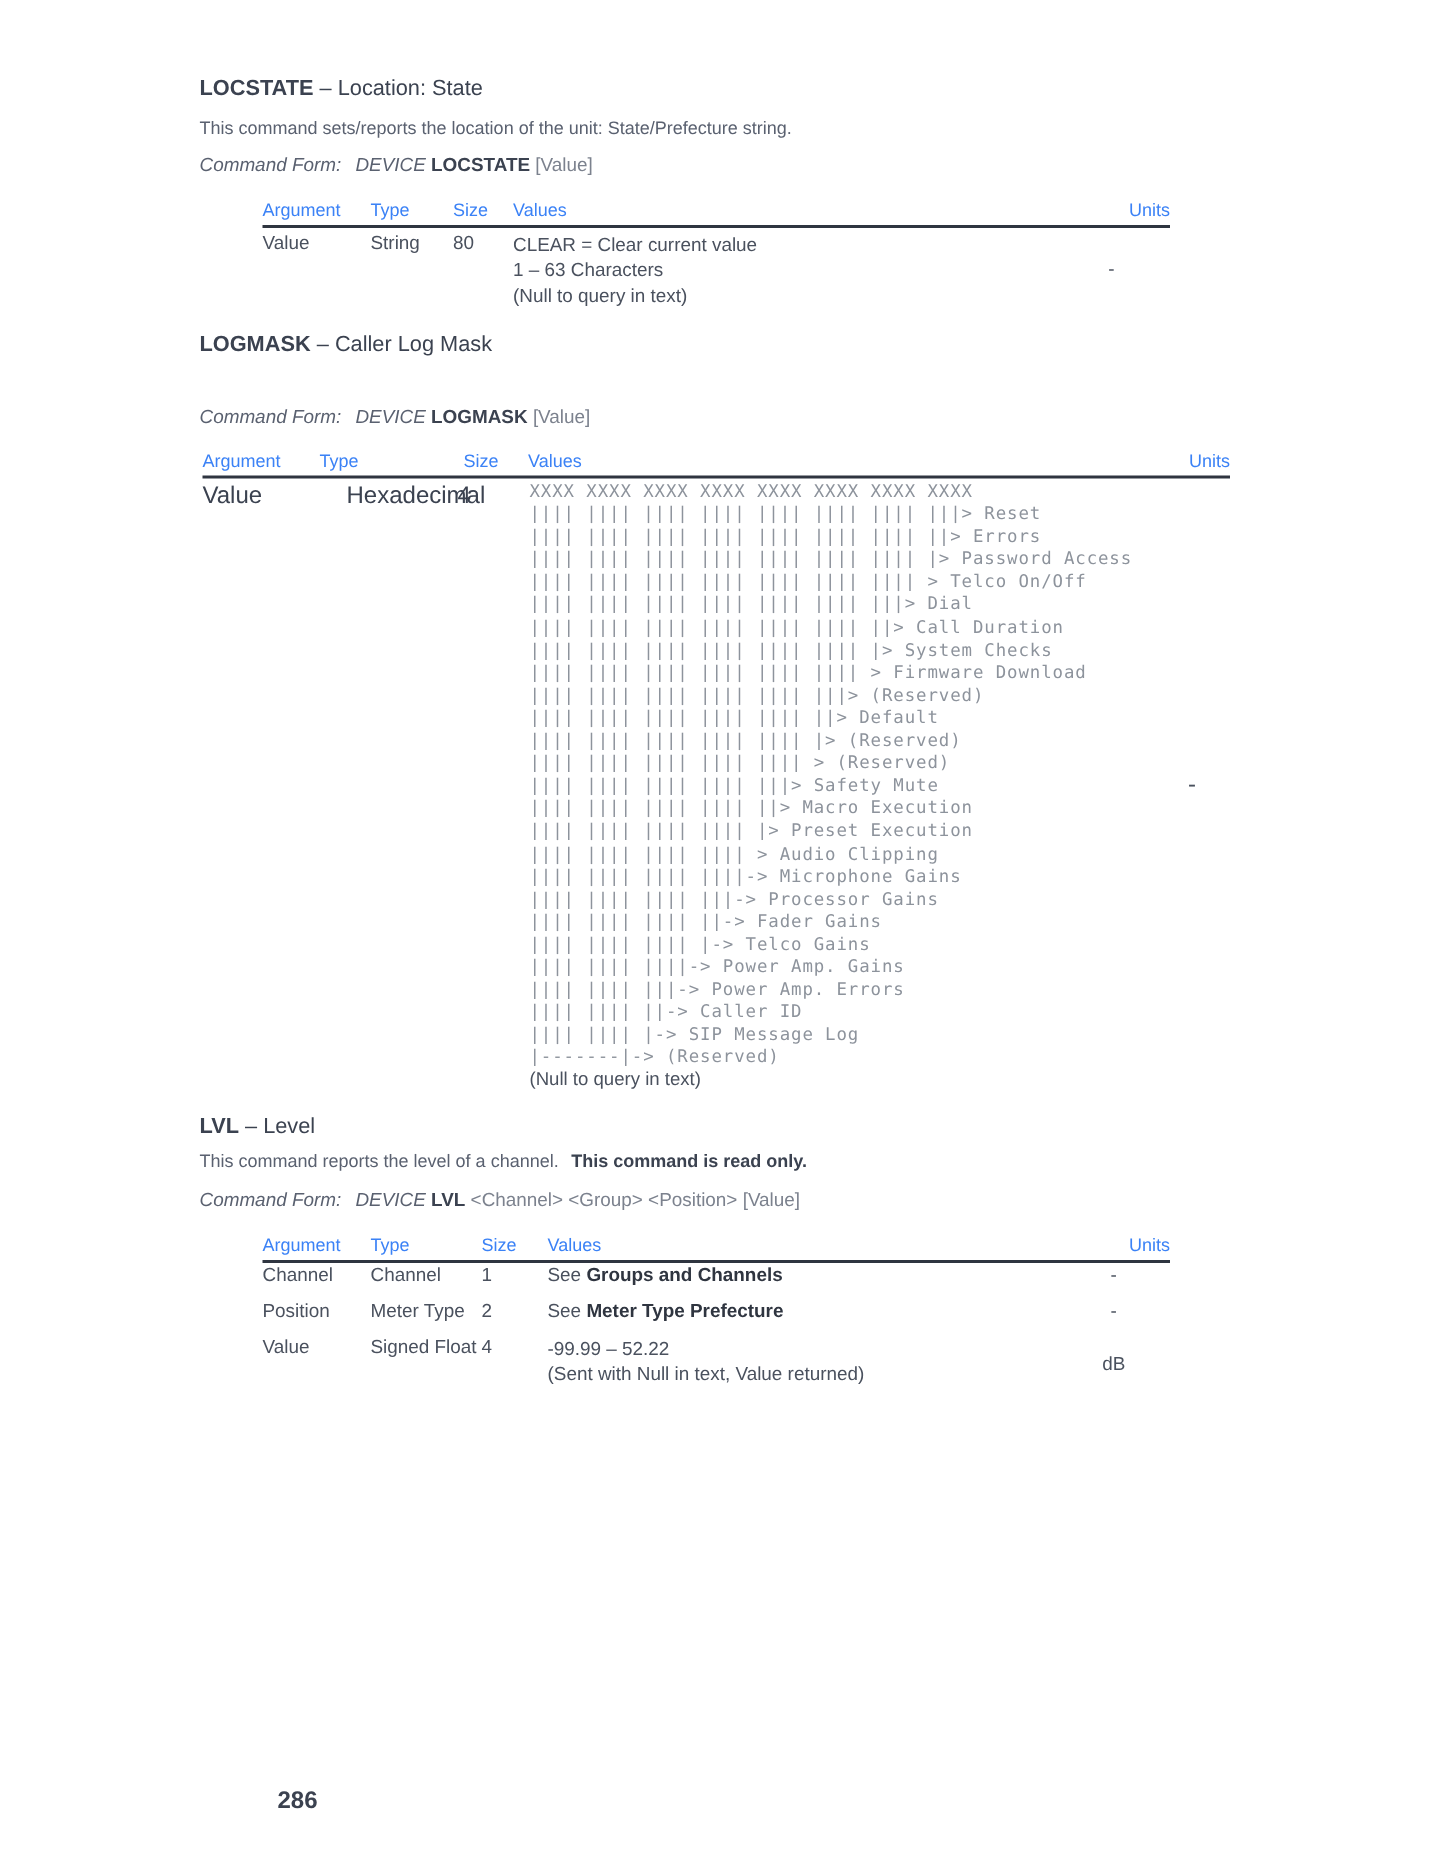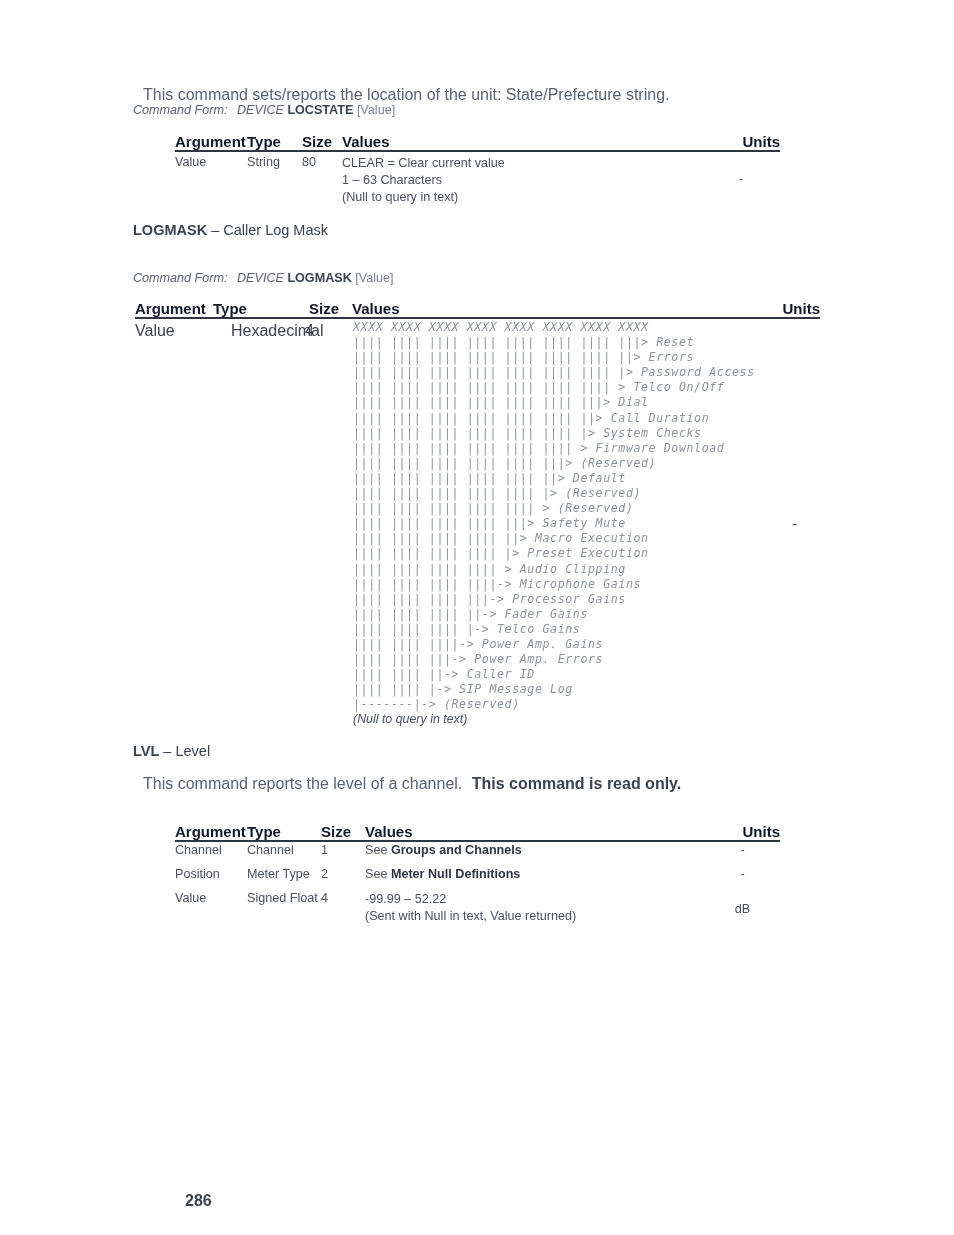--- a/index.html
+++ b/index.html
@@ -32,24 +32,24 @@
     color: #3b4250;
     margin: 0;
     white-space: nowrap;
     line-height: 18px;
   }
   .cmd-title .name { font-weight: bold; }
   .cmd-title .dash { font-weight: normal; }
   .cmd-title .desc { font-weight: normal; }
 
   .cmd-desc {
-    font-size: 16px;
+    font-size: 12px;
     color: #5a6170;
     line-height: 16px;
-    margin: 10px;
+    margin: 0;
     white-space: nowrap;
   }
   .cmd-desc .bold { font-weight: bold; color: #3b4250; text-align: right; }
 
   .cmd-form {
     font-size: 12.6px;
     color: #5a6170;
     line-height: 16px;
     margin: 0;
     white-space: nowrap;
@@ -59,23 +59,23 @@
   .cmd-form .kw { font-weight: bold; color: #3b4250; }
   .cmd-form .arg { color: #7c828e; }
   .cmd-form .opt { color: #7c828e; }
 
   
   .tbl {
     position: absolute;
     border-collapse: collapse;
   }
   .tbl .hdr-row td {
-    font-weight: bold;
-    font-size: 15px;
-    color: #0f172a;
+    font-weight: normal;
+    font-size: 12px;
+    color: #3b82f6;
     padding: 0 0 3px 0;
     vertical-align: bottom;
     white-space: nowrap;
   }
   .rule {
     position: absolute;
     background: #2f3540;
     height: 1.6px;
   }
   .tbl td {
@@ -92,21 +92,20 @@
   }
 
   
   .bitdiagram {
     font-family: "DejaVu Sans Mono", "Liberation Mono", monospace;
     font-size: 11.6px;
     line-height: 15.1px;
     color: #8d939c;
     white-space: pre;
     letter-spacing: 0.6px;
-    font-style: italic;
   }
 
   .null-note {
     font-family: "Liberation Sans", sans-serif;
     font-size: 12.4px;
     color: #4a515e;
     letter-spacing: 0;
     white-space: nowrap;
   }
 
@@ -115,20 +114,26 @@
     font-size: 16px;
     font-weight: bold;
     color: #3b4250;
   }
 </style>
 </head>
 <body>
 
 <div class="page">
 
+  <div class="section" style="left:133px; top:50px; width:700px;">
+    <div class="cmd-title">
+      <span class="name">LOCSTATE</span><span class="dash"> </span><span class="dash">–</span>
+      <span class="desc">Location: State</span>
+    </div>
+  </div>
 
   <div class="section" style="left:133px; top:77px;">
     <p class="cmd-desc">This command sets/reports the location of the unit: State/Prefecture string.</p>
   </div>
 
   <div class="section" style="left:133px; top:102px;">
     <p class="cmd-form">
       <span class="lbl">Command Form:</span>
       <span class="dev">DEVICE</span>
       <span class="kw">LOCSTATE</span>
@@ -240,20 +245,31 @@
     </div>
   </div>
 
   <div class="section" style="left:133px; top:766px;">
     <p class="cmd-desc">
       <span>This command reports the level of a channel.</span>
       <span class="bold" style="padding-left:5px;">This command is read only.</span>
     </p>
   </div>
 
+  <div class="section" style="left:133px; top:792px;">
+    <p class="cmd-form">
+      <span class="lbl">Command Form:</span>
+      <span class="dev">DEVICE</span>
+      <span class="kw">LVL</span>
+      <span class="arg">&lt;Channel&gt;</span>
+      <span class="arg">&lt;Group&gt;</span>
+      <span class="arg">&lt;Position&gt;</span>
+      <span class="opt">[Value]</span>
+    </p>
+  </div>
 
   <table class="tbl" style="left:175px; top:823px; width:605px;">
     <tbody>
         <tr class="hdr-row">
       <td style="width:72px;">Argument</td>
       <td style="width:74px;">Type</td>
       <td style="width:44px;">Size</td>
       <td style="width:340px;">Values</td>
       <td style="width:75px; text-align:right;">Units</td>
     </tr>
@@ -267,21 +283,21 @@
       <td style="width:72px; height:20px;">Channel</td>
       <td style="width:74px;">Channel</td>
       <td style="width:44px;">1</td>
       <td style="width:340px;" class="cell-val"><span>See </span><span class="b">Groups and Channels</span></td>
       <td style="width:75px;" class="units-cell">-</td>
     </tr>
     <tr>
       <td style="width:72px; height:24px; padding-top:4px;">Position</td>
       <td style="width:74px; padding-top:4px;margin-top:48px;">Meter Type</td>
       <td style="width:44px; padding-top:4px;">2</td>
-      <td style="width:340px; padding-top:4px;" class="cell-val"><span>See </span><span class="b">Meter Null Definitions</span></td>
+      <td style="width:340px; padding-top:4px;" class="cell-val"><span>See </span><span class="b">Meter Type Prefecture</span></td>
       <td style="width:75px; padding-top:4px;" class="units-cell">-</td>
     </tr>
     <tr>
       <td style="width:72px;">Value</td>
       <td style="width:74px;">Signed Float</td>
       <td style="width:44px;">4</td>
       <td style="width:340px; line-height:17px;" class="cell-val">
         <div>-99.99 – 52.22</div>
         <div>(Sent with Null in text, Value returned)</div>
       </td>

